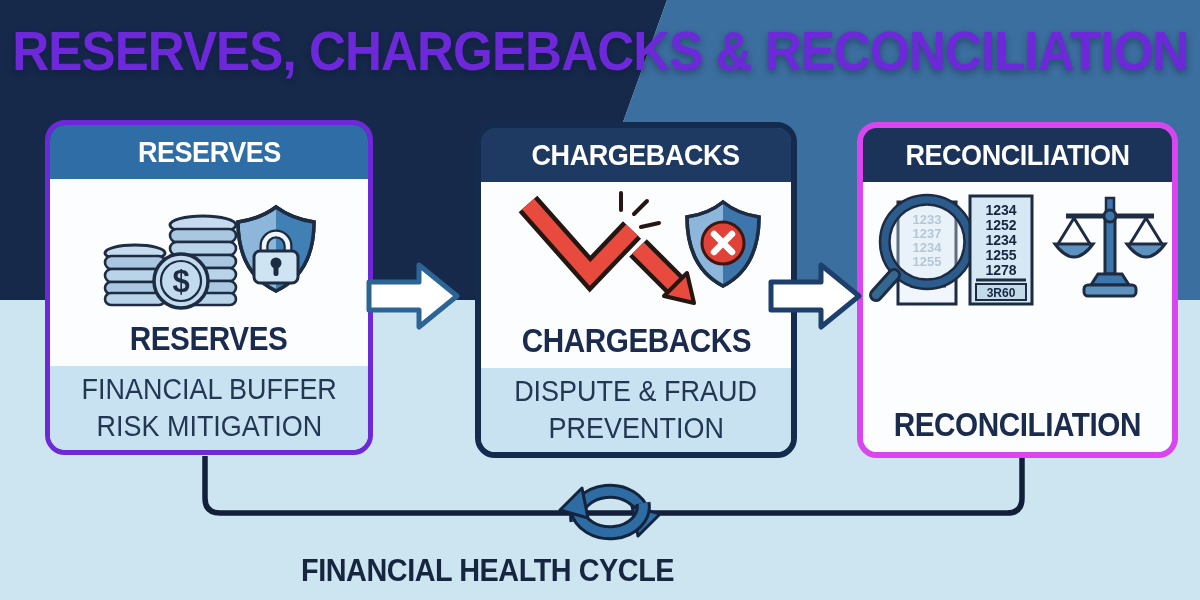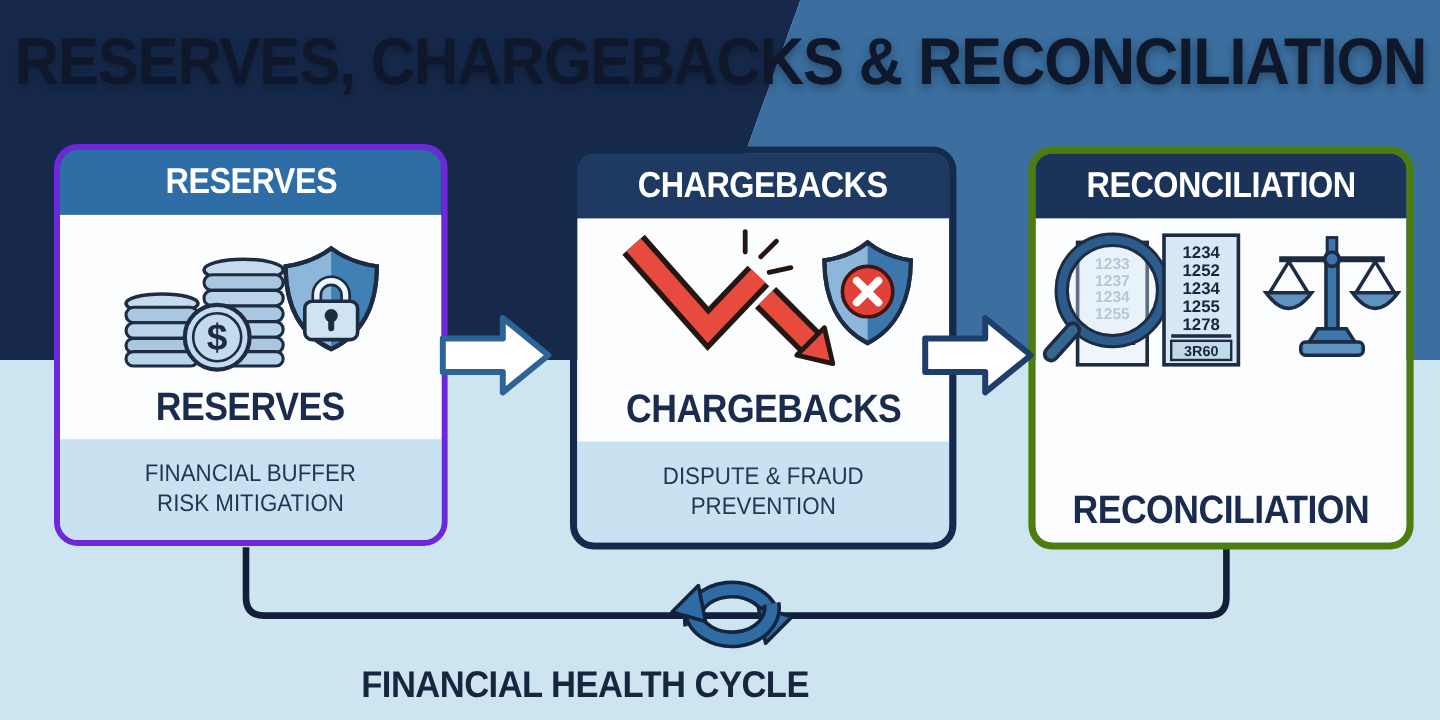--- a/index.html
+++ b/index.html
@@ -7,55 +7,55 @@
     position:relative;
     width:1200px;height:600px;
     overflow:hidden;
     background:#cde4f1;
     font-family:"Liberation Sans", sans-serif;
   }
   .bg-svg{position:absolute;left:0;top:0;}
   .page-title{
     position:absolute;left:0;top:20px;width:1200px;height:62px;
     display:flex;align-items:center;justify-content:center;
-    color:#0f172a;font-size:55px;font-weight:800;letter-spacing:-1px;
+    color:#6d28d9;font-size:55px;font-weight:800;letter-spacing:-1px;
     text-shadow:0 3px 8px rgba(10,20,40,.4);
     white-space:nowrap;
   }
   .cond{display:inline-block;transform:scaleX(.93);transform-origin:center;white-space:nowrap;}
   .cond88{display:inline-block;transform:scaleX(.9);transform-origin:center;white-space:nowrap;}
 
   .card{
     position:absolute;border-radius:20px;overflow:hidden;
     display:flex;flex-direction:column;box-sizing:border-box;
   }
   .card1{left:45px;top:120px;width:328px;height:335px;border:5px solid #6d28d9;}
   .card2{left:475px;top:122px;width:322px;height:336px;border:6px solid #152b4d;}
-  .card3{left:857px;top:122px;width:321px;height:336px;border:6px solid #4d7c0f;}
+  .card3{left:857px;top:122px;width:321px;height:336px;border:6px solid #d946ef;}
   .card-header{
     flex:0 0 54px;display:flex;align-items:center;justify-content:center;
     color:#ffffff;font-size:30px;font-weight:800;letter-spacing:-.5px;
   }
   .card1 .card-header{background:#2e6da6;}
   .card2 .card-header{background:#1e3a62;}
   .card3 .card-header{background:#1b3359;}
   .card-body{
     background:#fcfdfe;flex:1 1 auto;position:relative;
     display:flex;flex-direction:column;align-items:center;justify-content:space-between;
     padding:6px 0 4px 0;
   }
   .icon-wrap{flex:0 0 auto;display:flex;align-items:center;justify-content:center;}
   .card-label{
     flex:0 0 auto;color:#1b2b4e;font-size:33px;font-weight:800;letter-spacing:-.5px;
     margin-bottom:4px;white-space:nowrap;
   }
   .card-footer{
     flex:0 0 84px;background:#c9e2f1;
     display:flex;flex-direction:column;align-items:center;justify-content:center;
-    color:#243752;font-size:20px;font-weight:500;line-height:1.27;text-align:center;
+    color:#243752;font-size:29px;font-weight:500;line-height:1.27;text-align:center;
   }
   .flow-arrow{position:absolute;}
   .cycle-svg{position:absolute;left:0;top:0;pointer-events:none;}
   .cycle-label{
     position:absolute;left:0;top:550px;width:976px;height:42px;
     display:flex;align-items:center;justify-content:center;
     color:#16263f;font-size:31px;font-weight:800;letter-spacing:-.5px;white-space:nowrap;
   }
 </style>
 </head>

